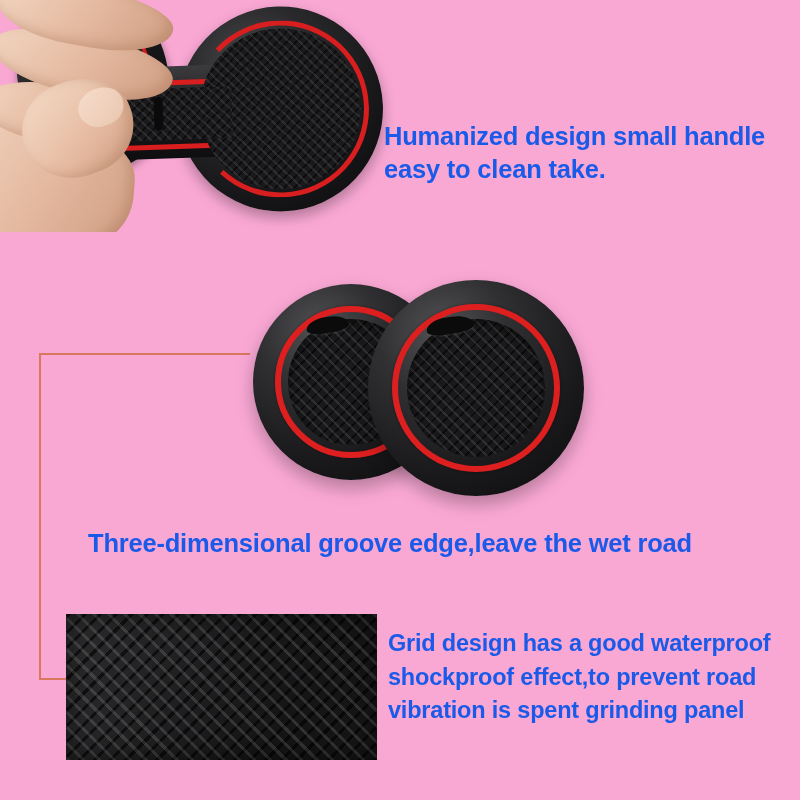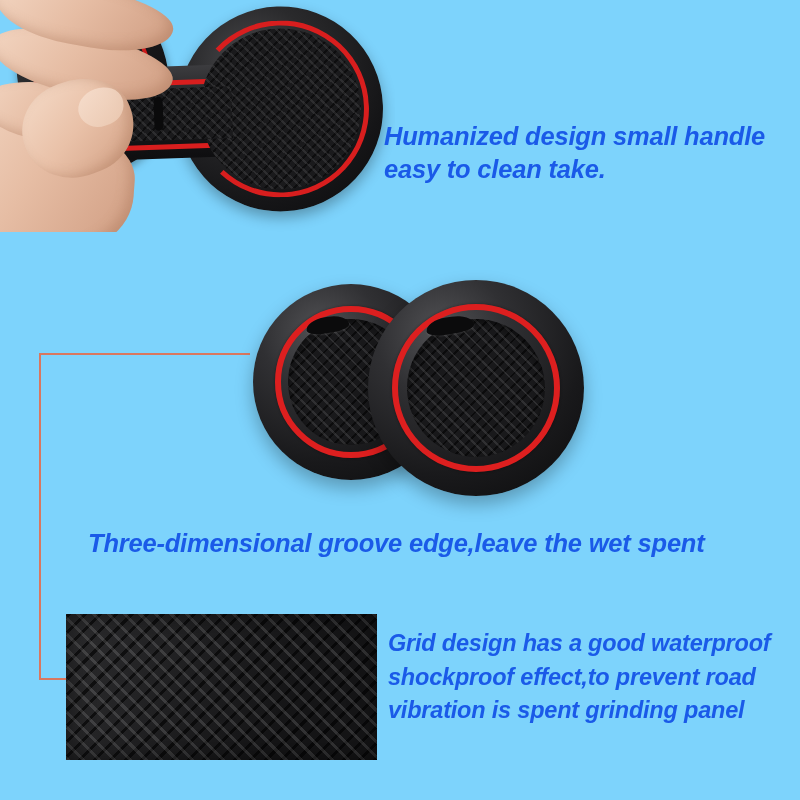--- a/index.html
+++ b/index.html
@@ -10,22 +10,21 @@
     height: 800px;
     background: #ffffff;
     font-family: "Liberation Sans", sans-serif;
     overflow: hidden;
   }
 
   #page {
     position: relative;
     width: 800px;
     height: 800px;
-    background: #7dd3fc;
-    font-style: italic;
+    background: #f9a8d4;
   }
 
   
   .caption {
     position: absolute;
     color: #1a5ae8;
     font-weight: bold;
     letter-spacing: -0.2px;
     white-space: pre-line;
   }
@@ -297,21 +296,21 @@
       <div class="inner"></div>
       <div class="tab-notch"></div>
     </div>
     <div class="coaster" id="coaster-right">
       <div class="ring-red"></div>
       <div class="inner"></div>
       <div class="tab-notch"></div>
     </div>
   </div>
 
-  <div class="caption" id="caption-groove">Three-dimensional groove edge,leave the wet spent</div>
+  <div class="caption" id="caption-groove">Three-dimensional groove edge,leave the wet road</div>
 
   <div id="photo-texture"></div>
 
   <div class="caption" id="caption-grid">Grid design has a good waterproof
 shockproof effect,to prevent road
 vibration is spent grinding panel</div>
 
 </div>
 
 </body></html>

